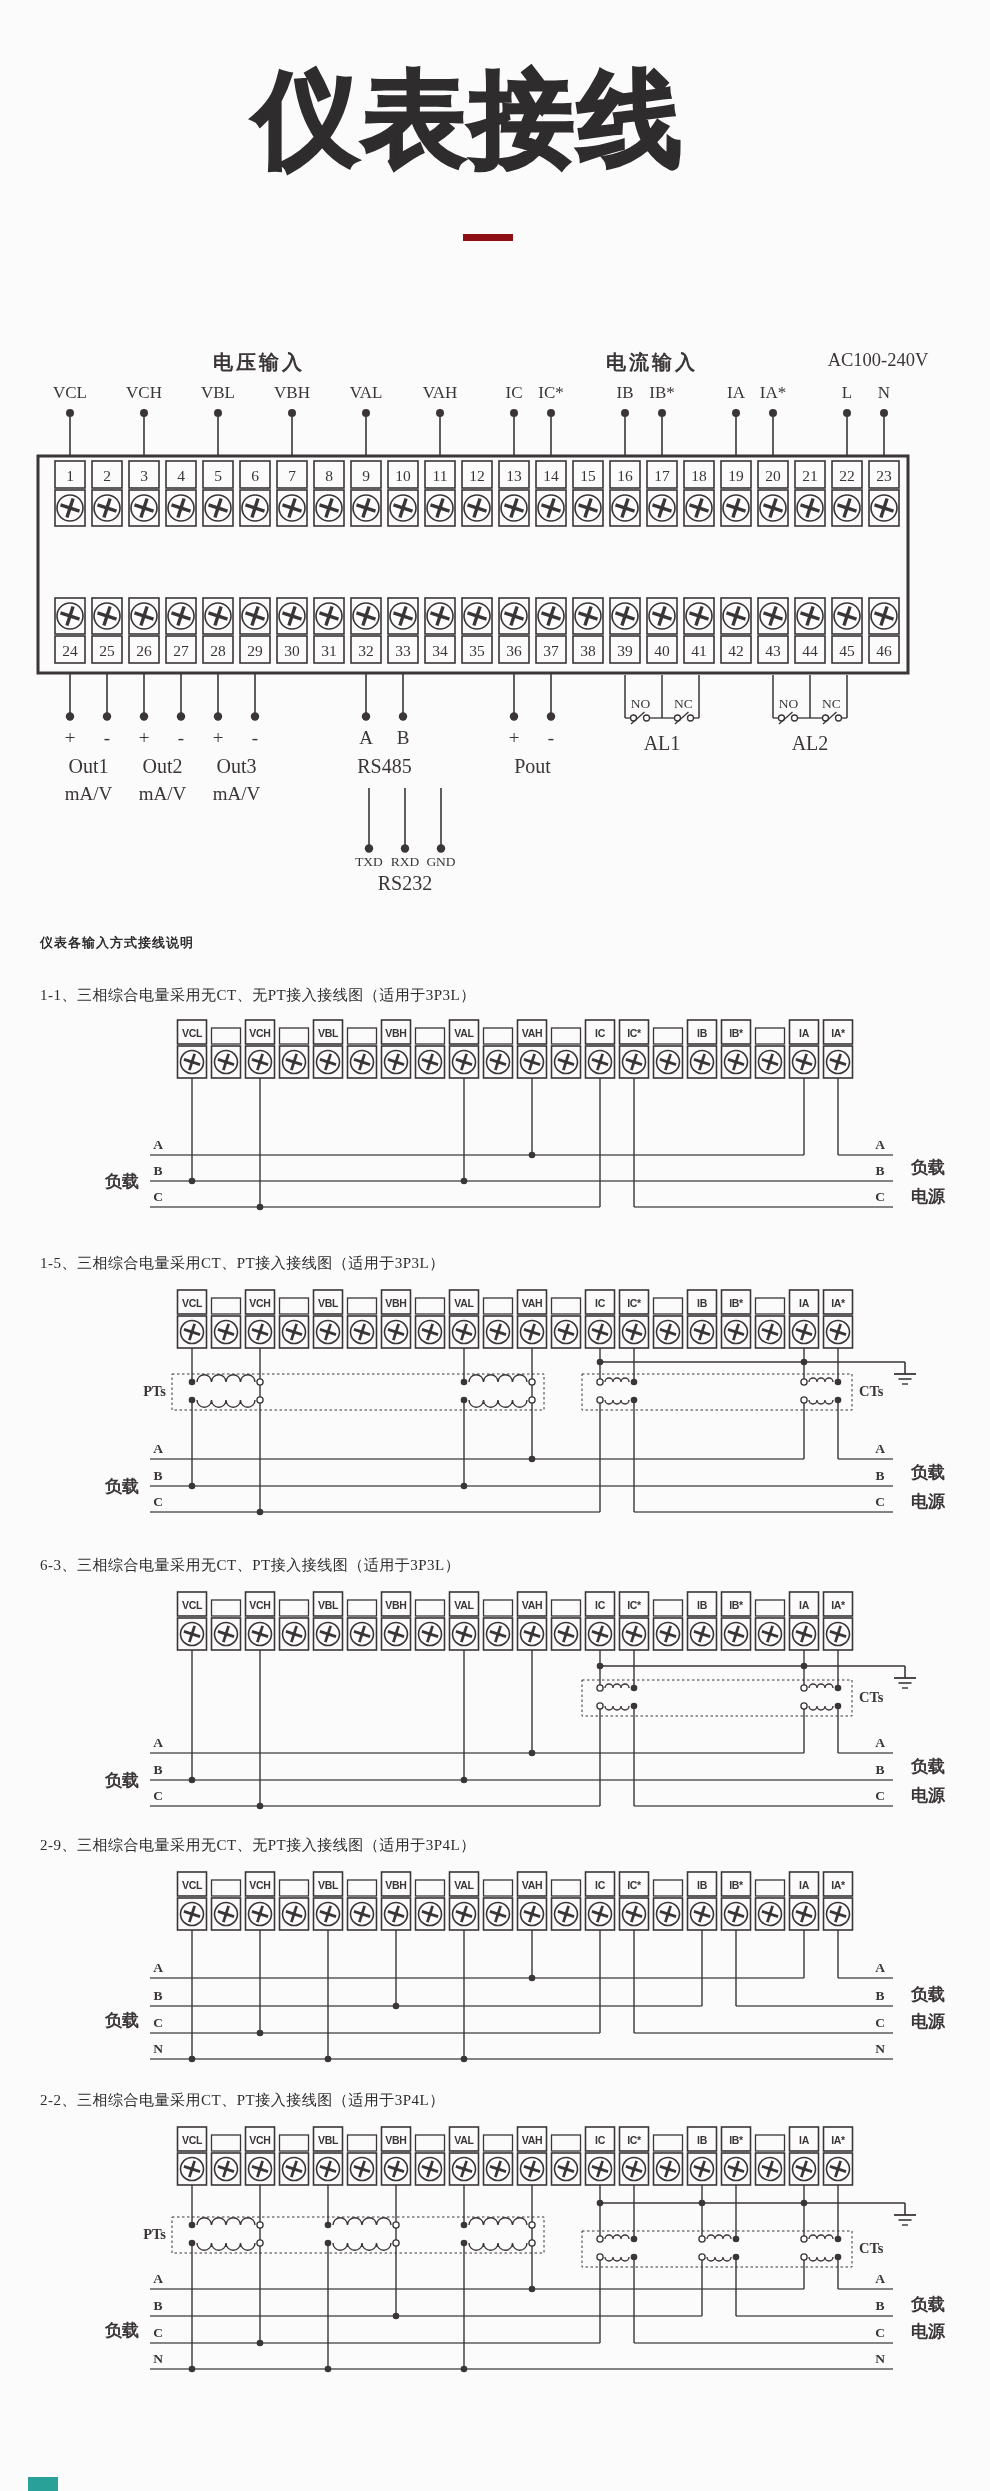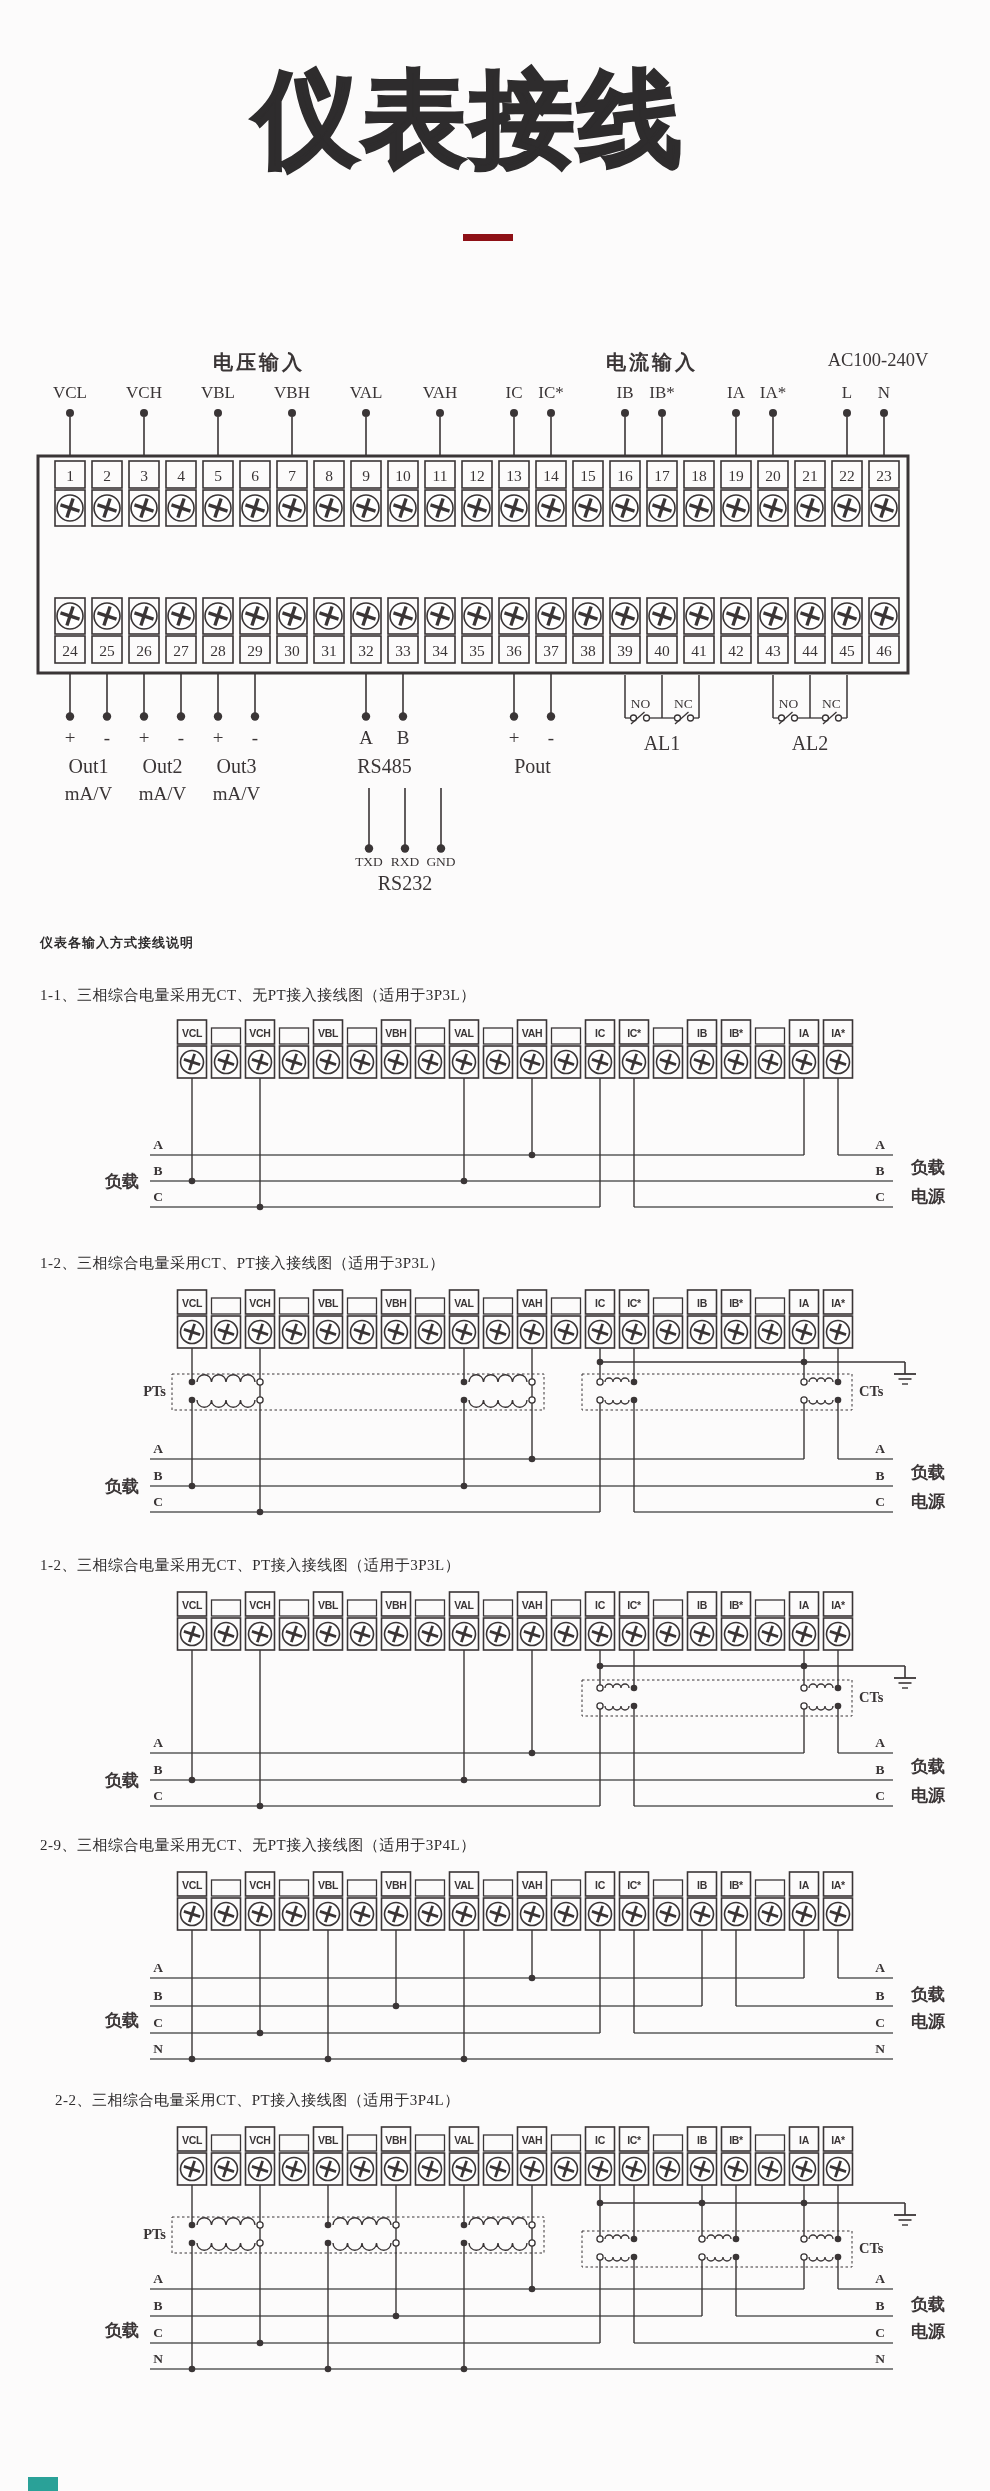--- a/index.html
+++ b/index.html
@@ -6,21 +6,21 @@
   body{width:990px;height:2491px;position:relative;background:#fcfbfb;overflow:hidden;
        font-family:"Liberation Serif",serif;color:#2e2c2d;}
   .abs{position:absolute;}
   .title{top:62px;left:0;width:940px;text-align:center;font-size:104px;line-height:1.1;
          font-weight:900;letter-spacing:4px;color:#2e2c2d;
          font-family:"Liberation Sans",sans-serif;-webkit-text-stroke:3px #2e2c2d;}
   .divider{top:234px;left:463px;width:50px;height:7px;background:#8e1016;}
   .section-heading{top:934px;left:40px;font-size:13px;font-weight:bold;letter-spacing:1px;}
   .wd-title{left:40px;font-size:15px;letter-spacing:0.5px;}
   #wd-title-0{top:986px;} #wd-title-1{top:1254px;} #wd-title-2{top:1556px;}
-  #wd-title-3{top:1836px;} #wd-title-4{top:2091px;margin-left:15px;}
+  #wd-title-3{top:1836px;} #wd-title-4{top:2091px;}
   svg{position:absolute;left:0;display:block;}
   #main-svg{top:300px;}
   #wd-svg-0{top:1008px;} #wd-svg-1{top:1278px;} #wd-svg-2{top:1580px;}
   #wd-svg-3{top:1860px;} #wd-svg-4{top:2113px;}
   .footer-frag{top:2477px;left:28px;width:30px;height:14px;background:#2aa198;}
 </style>
 </head>
 <body>
 
 <div class="abs title">仪表接线</div>
@@ -700,21 +700,21 @@
     <circle cx="838" cy="1062" r="11.5" fill="#fff" stroke="#3a3536" stroke-width="1.6"></circle>
     <g transform="rotate(18 838 1062)">
       <line x1="829.5" y1="1062" x2="846.5" y2="1062" stroke="#3a3536" stroke-width="2.8"></line>
       <line x1="838" y1="1053.5" x2="838" y2="1070.5" stroke="#3a3536" stroke-width="2.8"></line>
     </g>
     <text x="122" y="1187" font-size="17" fill="#3a3536" text-anchor="middle" font-family="&quot;Liberation Serif&quot;,&quot;DejaVu Serif&quot;,serif" font-weight="bold">负载</text>
     <text x="928" y="1173" font-size="17" fill="#3a3536" text-anchor="middle" font-family="&quot;Liberation Serif&quot;,&quot;DejaVu Serif&quot;,serif" font-weight="bold">负载</text>
     <text x="928" y="1202" font-size="17" fill="#3a3536" text-anchor="middle" font-family="&quot;Liberation Serif&quot;,&quot;DejaVu Serif&quot;,serif" font-weight="bold">电源</text>
   </svg>
 
-<div class="abs wd-title" id="wd-title-1">1-2、三相综合电量采用CT、PT接入接线图（适用于3P3L）</div>
+<div class="abs wd-title" id="wd-title-1">1-5、三相综合电量采用CT、PT接入接线图（适用于3P3L）</div>
 <svg id="wd-svg-1" width="990" height="248" viewBox="0 1278 990 248">
     <line x1="150" y1="1459" x2="804" y2="1459" stroke="#5b5b5b" stroke-width="1.7"></line>
     <line x1="838" y1="1459" x2="893" y2="1459" stroke="#5b5b5b" stroke-width="1.7"></line>
     <text x="158" y="1453" font-size="13.5" fill="#3a3536" text-anchor="middle" font-family="&quot;Liberation Serif&quot;,&quot;DejaVu Serif&quot;,serif" font-weight="bold">A</text>
     <text x="880" y="1453" font-size="13.5" fill="#3a3536" text-anchor="middle" font-family="&quot;Liberation Serif&quot;,&quot;DejaVu Serif&quot;,serif" font-weight="bold">A</text>
     <line x1="150" y1="1486" x2="893" y2="1486" stroke="#5b5b5b" stroke-width="1.7"></line>
     <text x="158" y="1480" font-size="13.5" fill="#3a3536" text-anchor="middle" font-family="&quot;Liberation Serif&quot;,&quot;DejaVu Serif&quot;,serif" font-weight="bold">B</text>
     <text x="880" y="1480" font-size="13.5" fill="#3a3536" text-anchor="middle" font-family="&quot;Liberation Serif&quot;,&quot;DejaVu Serif&quot;,serif" font-weight="bold">B</text>
     <line x1="150" y1="1512" x2="600" y2="1512" stroke="#5b5b5b" stroke-width="1.7"></line>
     <line x1="634" y1="1512" x2="893" y2="1512" stroke="#5b5b5b" stroke-width="1.7"></line>
@@ -923,21 +923,21 @@
     <path d="M 605 1400 a 4 4 0 0 0 8 0 a 4 4 0 0 0 8 0 a 4 4 0 0 0 8 0" fill="none" stroke="#3a3536" stroke-width="1.4"></path>
     <path d="M 809 1382 a 4 4 0 0 1 8 0 a 4 4 0 0 1 8 0 a 4 4 0 0 1 8 0" fill="none" stroke="#3a3536" stroke-width="1.4"></path>
     <path d="M 809 1400 a 4 4 0 0 0 8 0 a 4 4 0 0 0 8 0 a 4 4 0 0 0 8 0" fill="none" stroke="#3a3536" stroke-width="1.4"></path>
     <rect x="582" y="1374" width="270" height="36" fill="none" stroke="#3a3536" stroke-width="1" stroke-dasharray="2.5,2.5"></rect>
     <text x="859" y="1396" font-size="14.5" fill="#3a3536" text-anchor="start" font-family="&quot;Liberation Serif&quot;,&quot;DejaVu Serif&quot;,serif" font-weight="bold">CTs</text>
     <text x="122" y="1492" font-size="17" fill="#3a3536" text-anchor="middle" font-family="&quot;Liberation Serif&quot;,&quot;DejaVu Serif&quot;,serif" font-weight="bold">负载</text>
     <text x="928" y="1478" font-size="17" fill="#3a3536" text-anchor="middle" font-family="&quot;Liberation Serif&quot;,&quot;DejaVu Serif&quot;,serif" font-weight="bold">负载</text>
     <text x="928" y="1507" font-size="17" fill="#3a3536" text-anchor="middle" font-family="&quot;Liberation Serif&quot;,&quot;DejaVu Serif&quot;,serif" font-weight="bold">电源</text>
   </svg>
 
-<div class="abs wd-title" id="wd-title-2">1-2、三相综合电量采用无CT、PT接入接线图（适用于3P3L）</div>
+<div class="abs wd-title" id="wd-title-2">6-3、三相综合电量采用无CT、PT接入接线图（适用于3P3L）</div>
 <svg id="wd-svg-2" width="990" height="240" viewBox="0 1580 990 240">
     <line x1="150" y1="1753" x2="804" y2="1753" stroke="#5b5b5b" stroke-width="1.7"></line>
     <line x1="838" y1="1753" x2="893" y2="1753" stroke="#5b5b5b" stroke-width="1.7"></line>
     <text x="158" y="1747" font-size="13.5" fill="#3a3536" text-anchor="middle" font-family="&quot;Liberation Serif&quot;,&quot;DejaVu Serif&quot;,serif" font-weight="bold">A</text>
     <text x="880" y="1747" font-size="13.5" fill="#3a3536" text-anchor="middle" font-family="&quot;Liberation Serif&quot;,&quot;DejaVu Serif&quot;,serif" font-weight="bold">A</text>
     <line x1="150" y1="1780" x2="893" y2="1780" stroke="#5b5b5b" stroke-width="1.7"></line>
     <text x="158" y="1774" font-size="13.5" fill="#3a3536" text-anchor="middle" font-family="&quot;Liberation Serif&quot;,&quot;DejaVu Serif&quot;,serif" font-weight="bold">B</text>
     <text x="880" y="1774" font-size="13.5" fill="#3a3536" text-anchor="middle" font-family="&quot;Liberation Serif&quot;,&quot;DejaVu Serif&quot;,serif" font-weight="bold">B</text>
     <line x1="150" y1="1806" x2="600" y2="1806" stroke="#5b5b5b" stroke-width="1.7"></line>
     <line x1="634" y1="1806" x2="893" y2="1806" stroke="#5b5b5b" stroke-width="1.7"></line>

